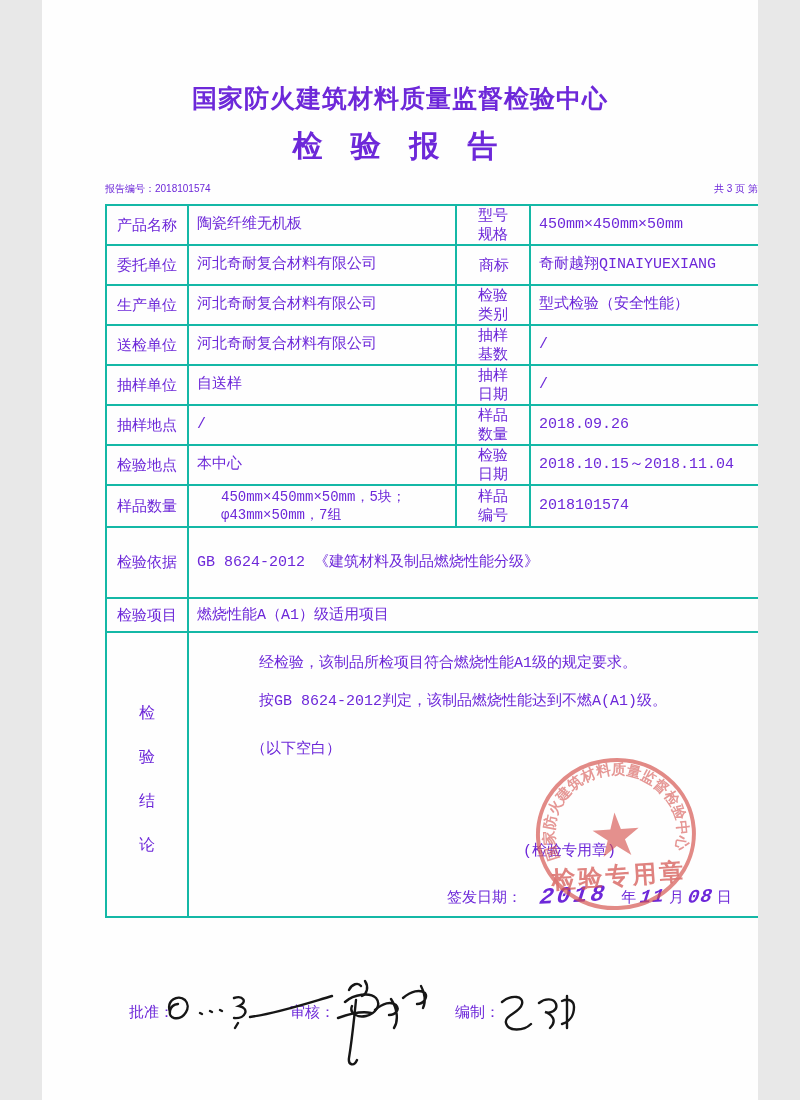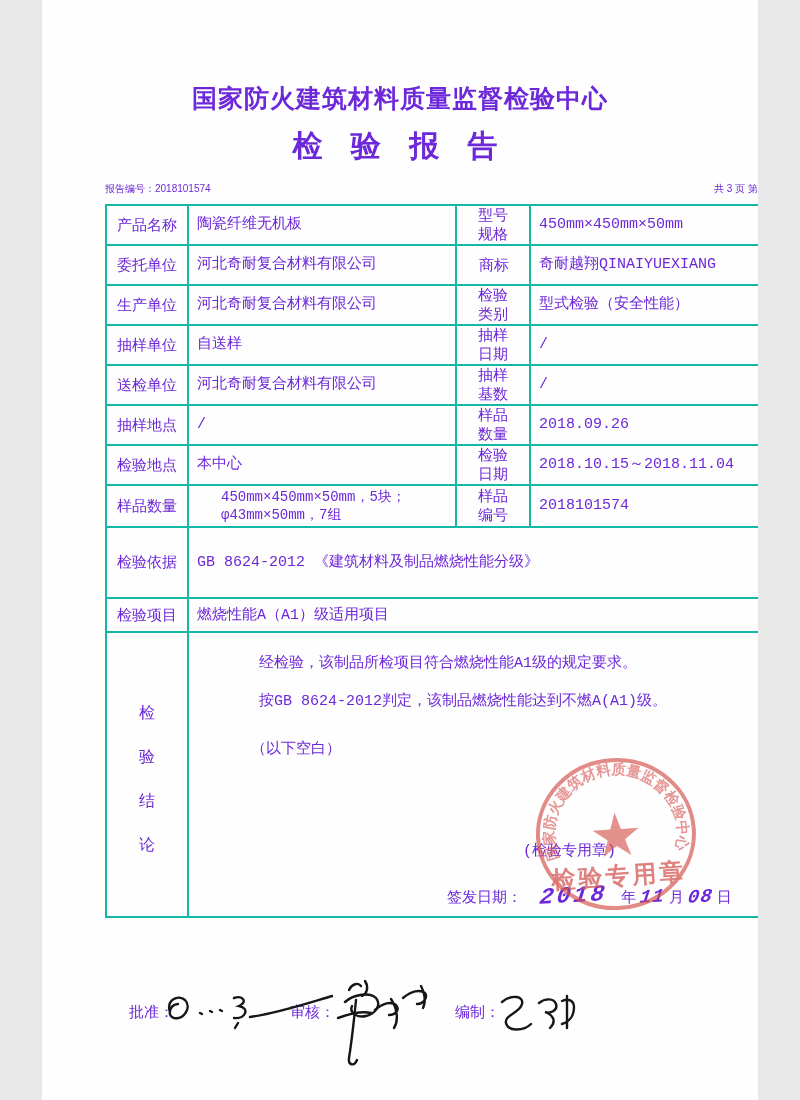--- a/index.html
+++ b/index.html
@@ -89,29 +89,29 @@
       </td>
       <td class="val">奇耐越翔QINAIYUEXIANG</td>
     </tr>
     <tr class="r40">
       <td class="lbl">生产单位</td>
       <td class="val">河北奇耐复合材料有限公司</td>
       <td class="lbl2">检验类别</td>
       <td class="val">型式检验（安全性能）</td>
     </tr>
     <tr class="r40">
+      <td class="lbl">送检单位</td>
+      <td class="val">河北奇耐复合材料有限公司</td>
+      <td class="lbl2">抽样基数</td>
+      <td class="val">/</td>
+    </tr>
+    <tr class="r40">
       <td class="lbl">抽样单位</td>
       <td class="val">自送样</td>
       <td class="lbl2">抽样日期</td>
-      <td class="val">/</td>
-    </tr>
-    <tr class="r40">
-      <td class="lbl">送检单位</td>
-      <td class="val">河北奇耐复合材料有限公司</td>
-      <td class="lbl2">抽样基数</td>
       <td class="val">/</td>
     </tr>
     <tr class="r40">
       <td class="lbl">抽样地点</td>
       <td class="val">/</td>
       <td class="lbl2">样品数量</td>
       <td class="val">2018.09.26</td>
     </tr>
     <tr class="r40">
       <td class="lbl">检验地点</td>

